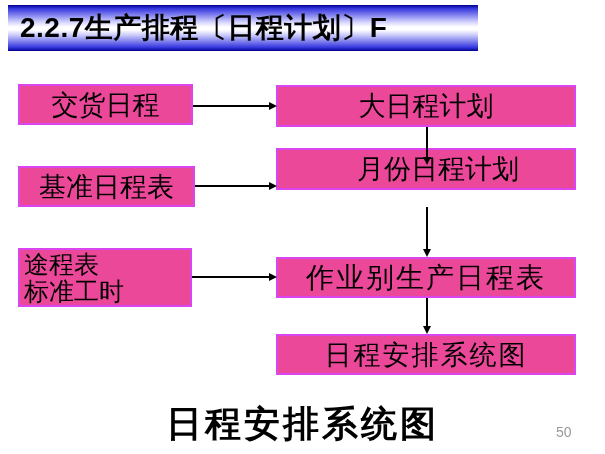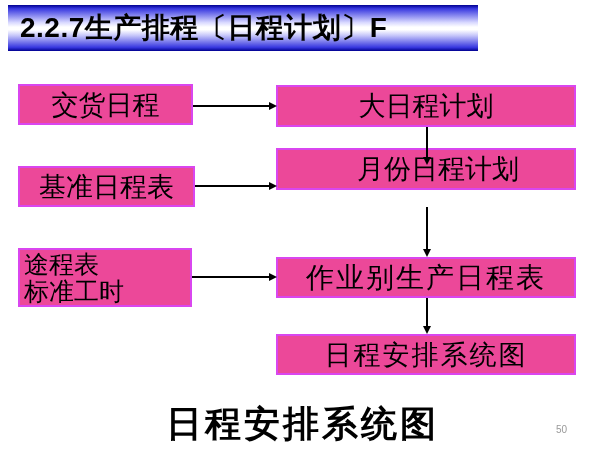--- a/index.html
+++ b/index.html
@@ -57,21 +57,21 @@
   .va2 { left:426px; top:207px; height:42px; }
   .va3 { left:426px; top:298px; height:28px; }
   .caption {
     position:absolute; left:0; top:400px; width:605px;
     text-align:center; font-weight:bold; font-size:36px;
     color:#000000; letter-spacing:3px;
   }
   .page-number {
     position:absolute; left:556px; top:424px;
     font-family:"Liberation Sans","DejaVu Sans",sans-serif;
-    font-size:10px; color:#999999;
+    font-size:14px; color:#999999;
   }
 </style>
 </head>
 <body>
 
 <div class="slide">
 
   <div class="title-bar">
     <span>2.2.7生产排程〔日程计划〕F</span>
   </div>

